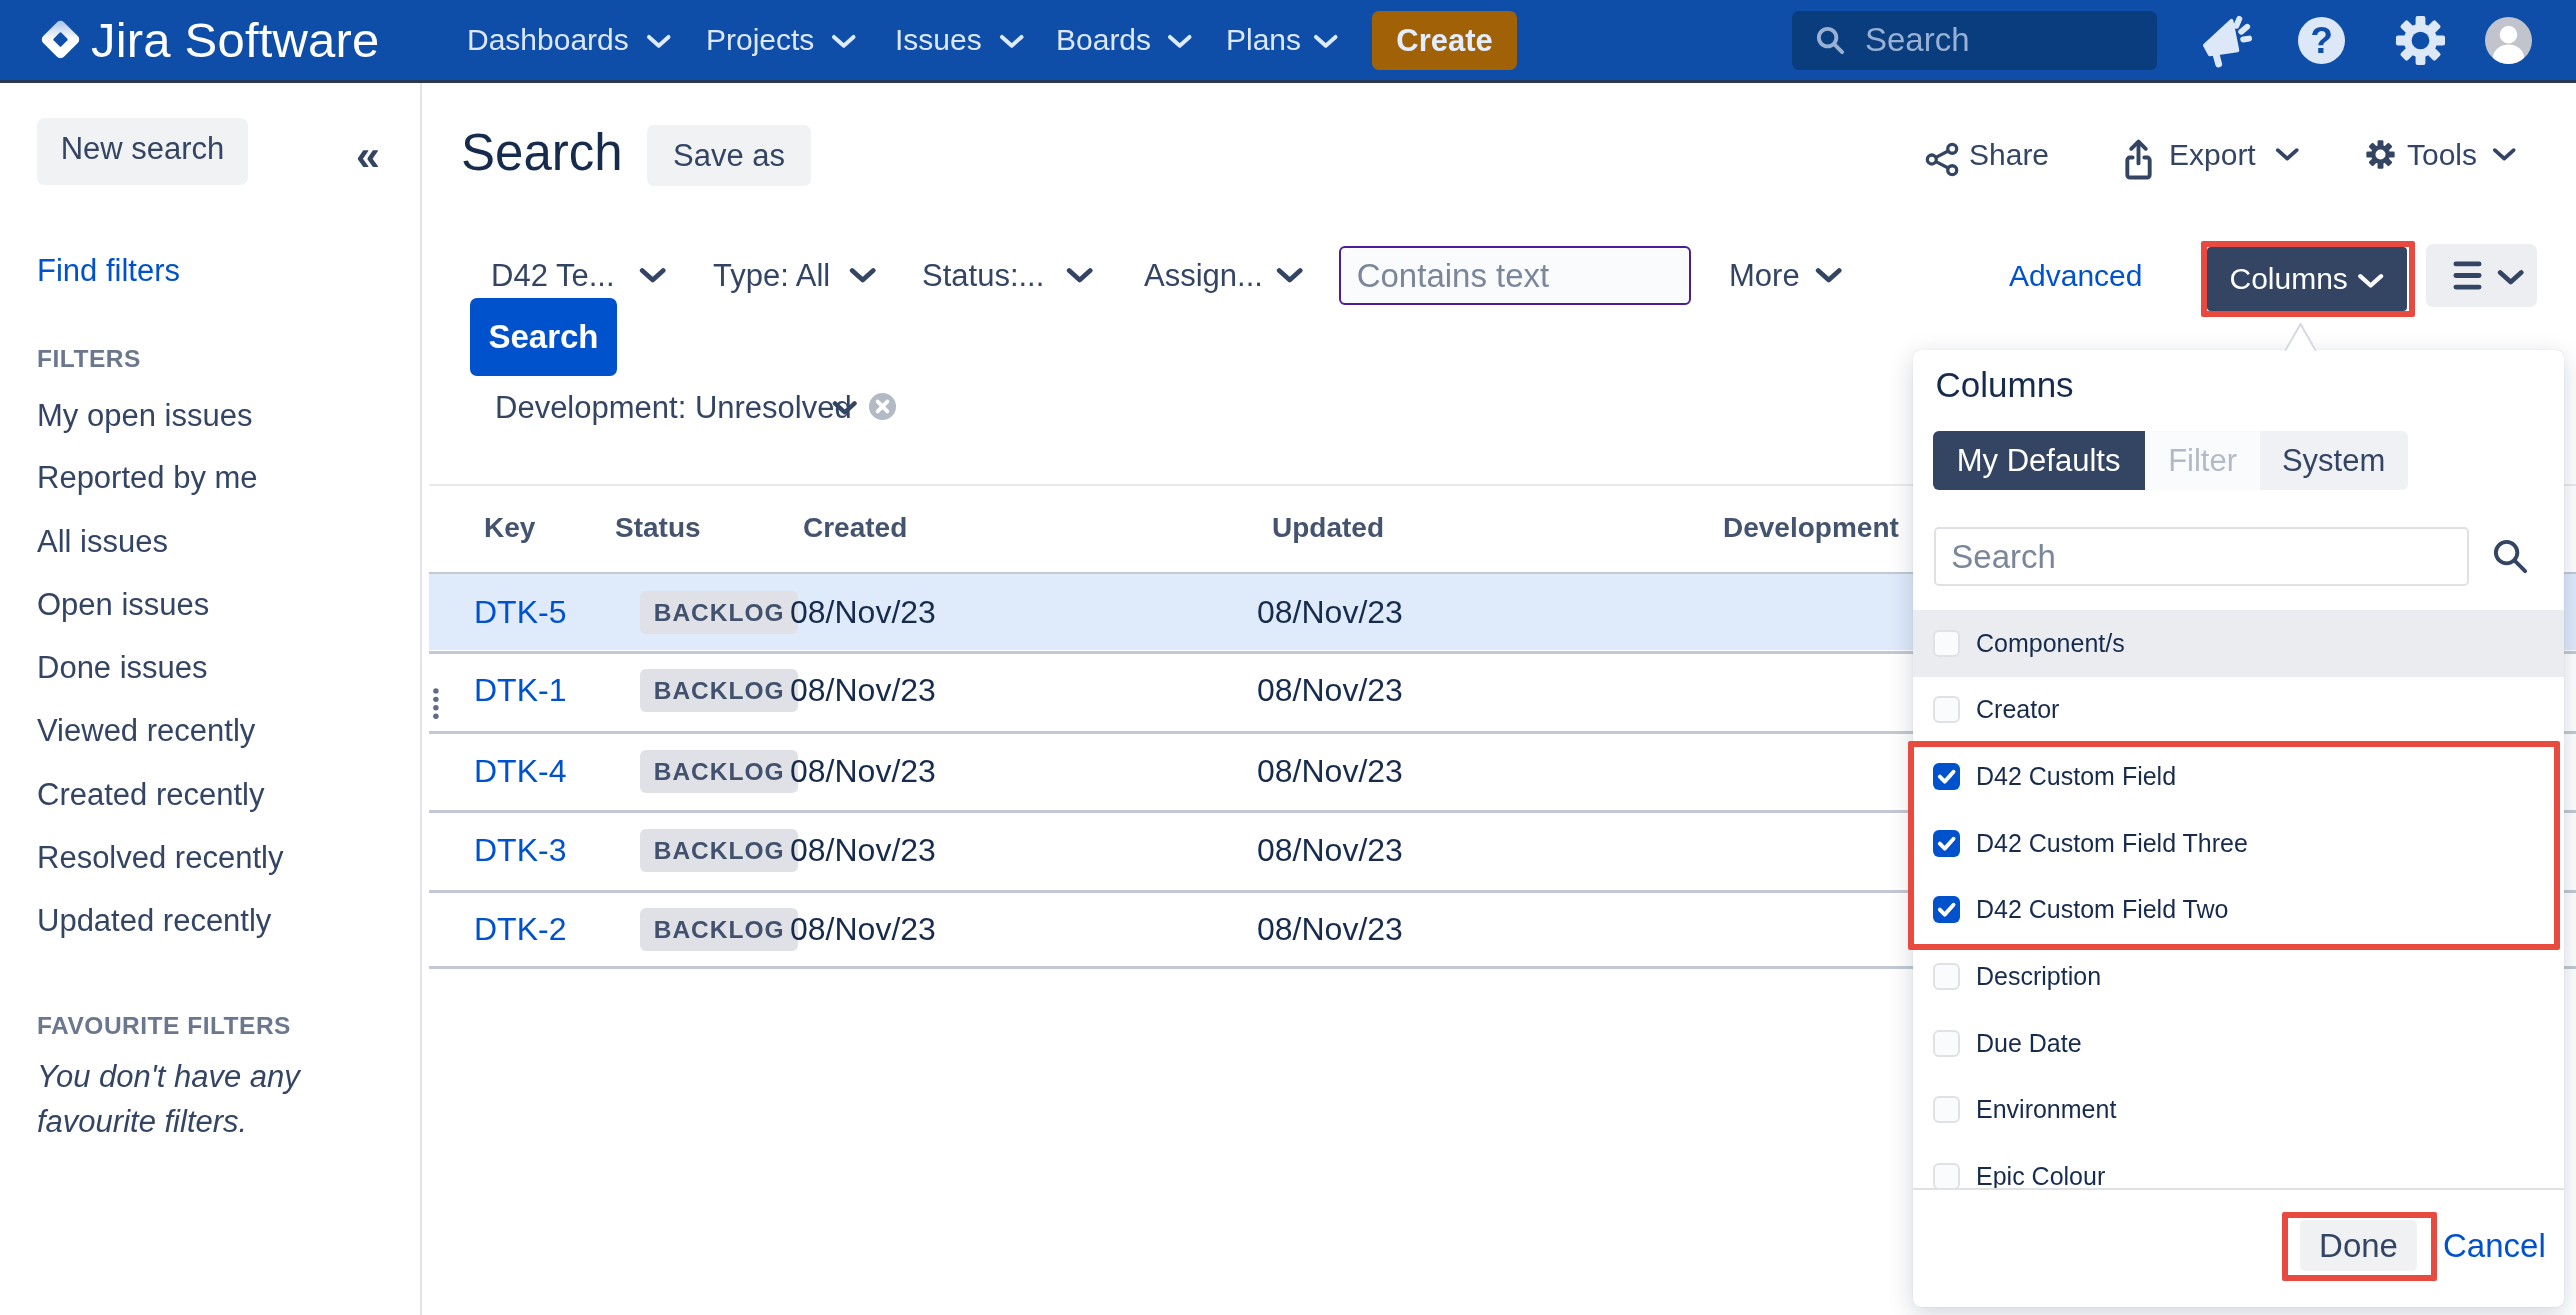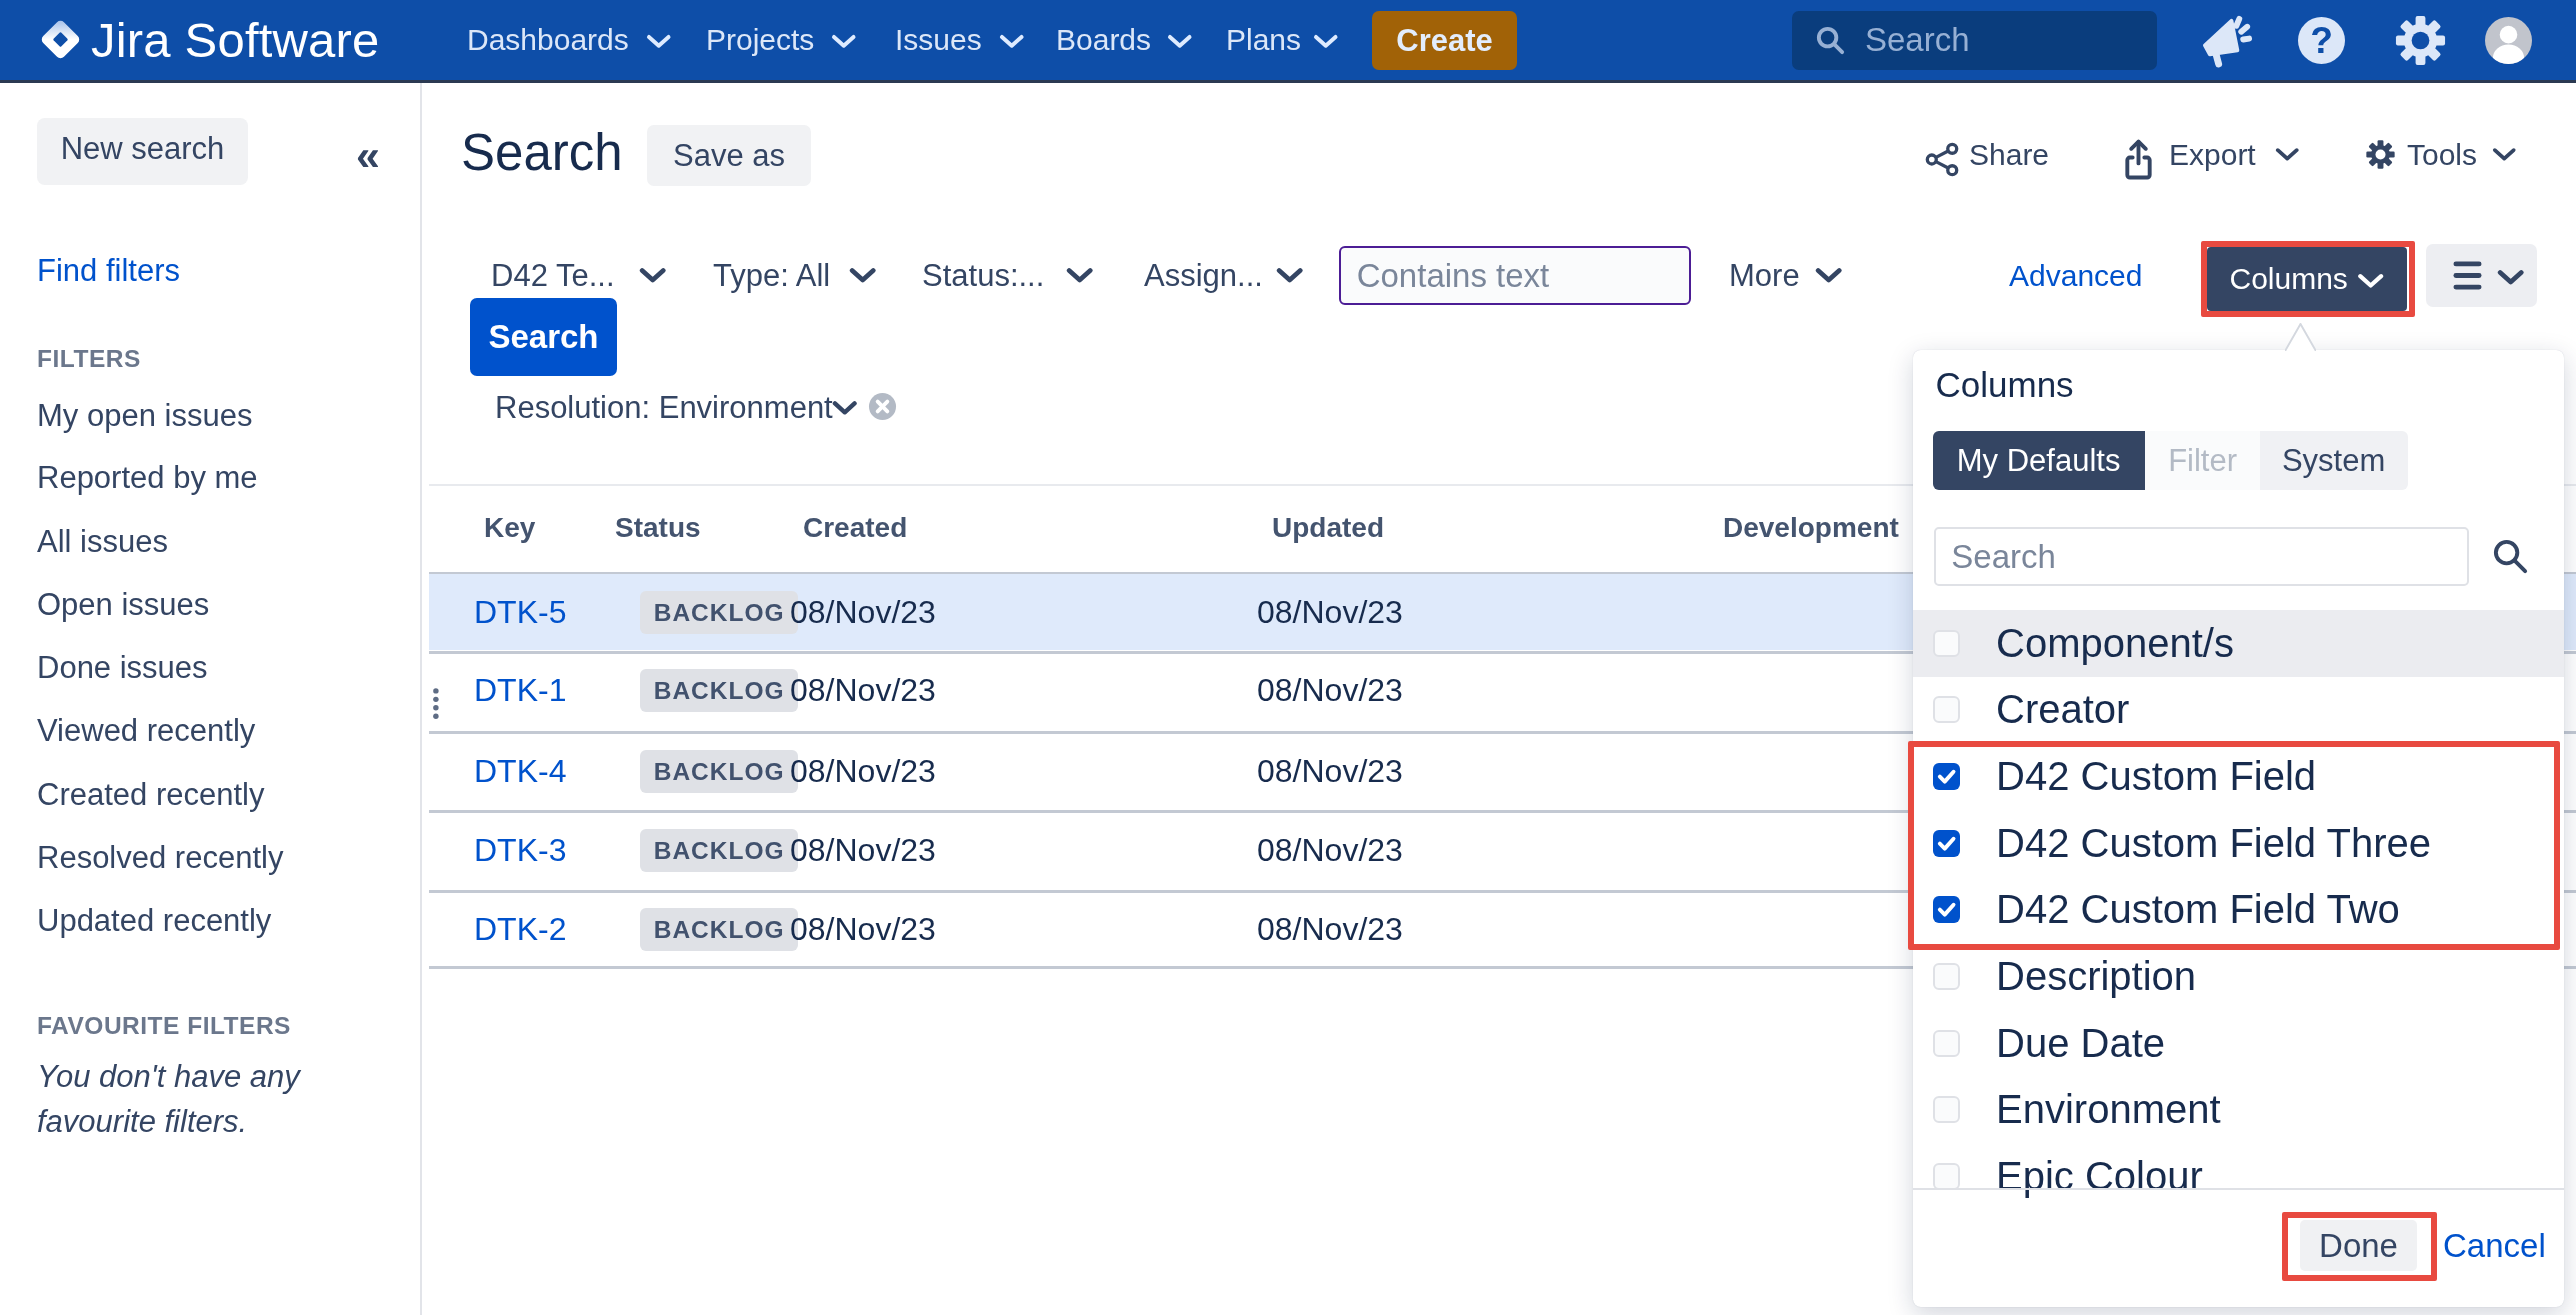--- a/index.html
+++ b/index.html
@@ -57,21 +57,21 @@
 #tabs { position:absolute; left:19.6px; top:81px; height:59px; }
 .tab { position:absolute; top:0; height:59px; line-height:59px; font-size:31px; text-align:center; }
 #tab1 { left:0; width:212px; background:#344563; color:#fff; border-radius:5.9px 0 0 5.9px; }
 #tab2 { left:212px; width:116px; background:#fafbfc; color:#b3bac5; }
 #tab3 { left:327px; width:148px; background:#f0f1f4; color:#344563; border-radius:0 5.9px 5.9px 0; }
 #panelsearch { position:absolute; left:20.6px; top:177px; width:535px; height:59px; border:2px solid #dfe1e6; border-radius:4.9px; background:#fff; }
 #panelsearch span { position:absolute; left:15.7px; line-height:55px; font-size:33px; color:#7a869a; }
 .prow { position:absolute; left:0; width:651px; height:67px; }
 .prow .cb { position:absolute; left:19.6px; top:19.6px; width:27.4px; height:27.4px; border-radius:5.9px; background:#fafbfc; border:2px solid #dfe1e6; }
 .prow .cbc { position:absolute; left:19.6px; top:19.6px; width:27.4px; height:27.4px; border-radius:5.9px; background:#0052cc; }
-.prow .lbl { position:absolute; left:63px; top:0; line-height:67px; font-size:40px; color:#172b4d;margin-left:20px; }
+.prow .lbl { position:absolute; left:63px; top:0; line-height:67px; font-size:25px; color:#172b4d; }
 #psep { position:absolute; left:0; top:838px; width:651px; height:2px; background:#dfe1e6; }
 #donebtn { position:absolute; left:387px; top:870px; width:117px; height:51px; background:#f0f1f3; border-radius:4.9px; color:#344563; font-size:33px; text-align:center; line-height:51px; }
 #cancel { position:absolute; left:530px; top:870px; height:51px; line-height:51px; color:#0052cc; font-size:33px; }
 
 
 .redbox { position:absolute; border:6.9px solid #e84a40; border-radius:2px; }
 </style>
 </head>
 <body>
 
@@ -261,21 +261,21 @@
         <line x1="3" y1="17" x2="27" y2="17"></line>
         <line x1="3" y1="29" x2="27" y2="29"></line>
       </g>
     </svg>
   <svg class="abs" style="left:71px; top:24.5px;" width="27.4" height="17.6" viewBox="0 0 26 16">
       <path d="M3 3 L13 12 L23 3" fill="none" stroke="#344563" stroke-width="4.5" stroke-linecap="round" stroke-linejoin="round"></path>
     </svg>
 </div>
 
 <div id="searchbtn">Search</div>
-<div id="resolution">Resolution: Environment</div>
+<div id="resolution">Development: Unresolved</div>
 <svg class="abs" style="left:832px; top:400px;" width="25.5" height="16.7" viewBox="0 0 26 16">
     <path d="M3 3 L13 12 L23 3" fill="none" stroke="#344563" stroke-width="4.5" stroke-linecap="round" stroke-linejoin="round"></path>
   </svg>
 <svg class="abs" style="left:868px; top:392px;" width="29" height="29" viewBox="0 0 30 30">
     <circle cx="15" cy="15" r="14" fill="#b3bac5"></circle>
     <g stroke="#fff" stroke-width="4" stroke-linecap="round">
       <line x1="10" y1="10" x2="20" y2="20"></line>
       <line x1="20" y1="10" x2="10" y2="20"></line>
     </g>
   </svg>

